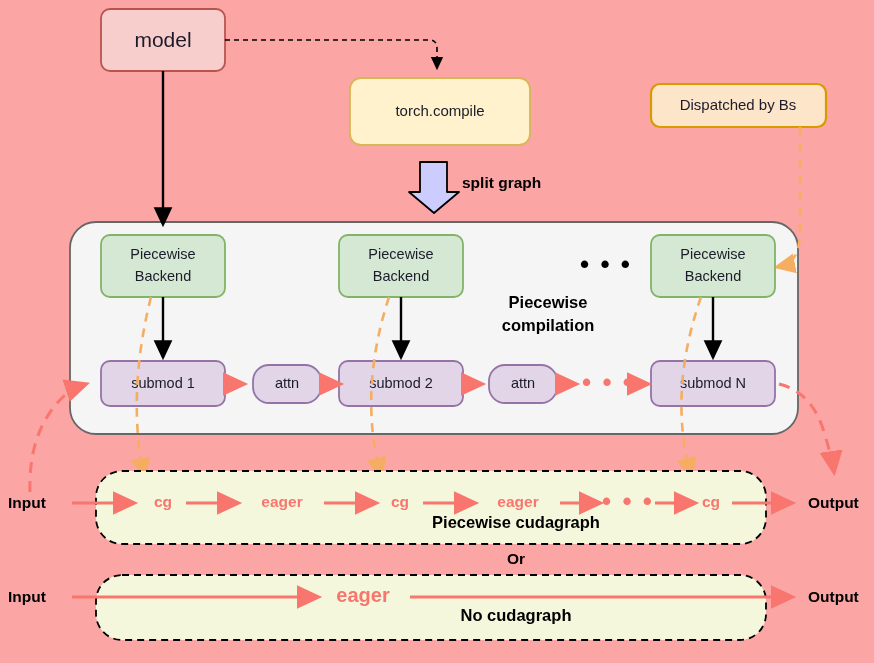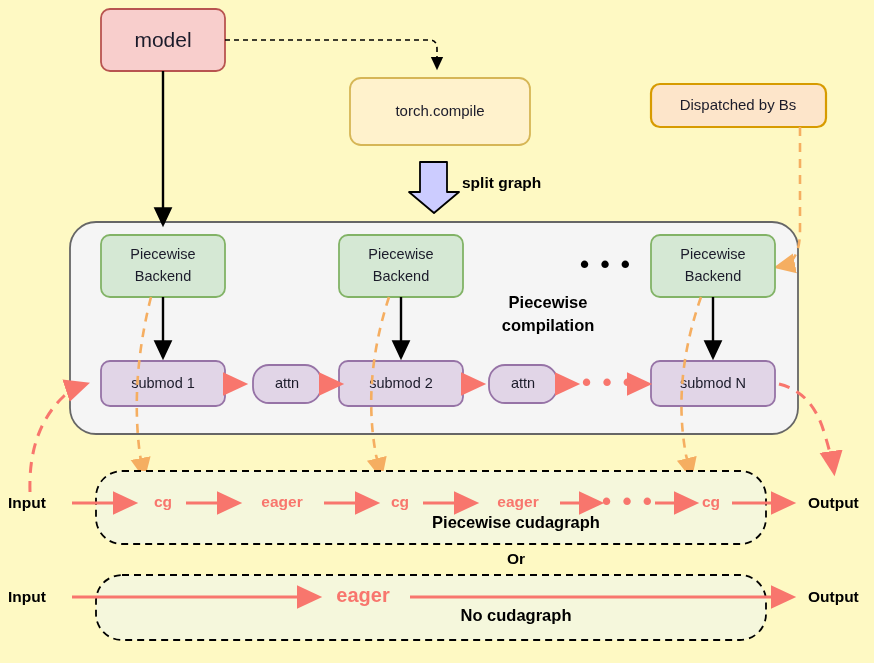--- a/index.html
+++ b/index.html
@@ -4,21 +4,21 @@
 <style>
   html, body {
     margin: 0;
     padding: 0;
     background: #ffffff;
   }
   #stage {
     position: relative;
     width: 874px;
     height: 663px;
-    background: #fef9c3;
+    background: #fca5a5;
     font-family: "Liberation Sans", sans-serif;
     overflow: hidden;
   }
   svg#diagram {
     position: absolute;
     left: 0;
     top: 0;
     width: 874px;
     height: 663px;
   }

